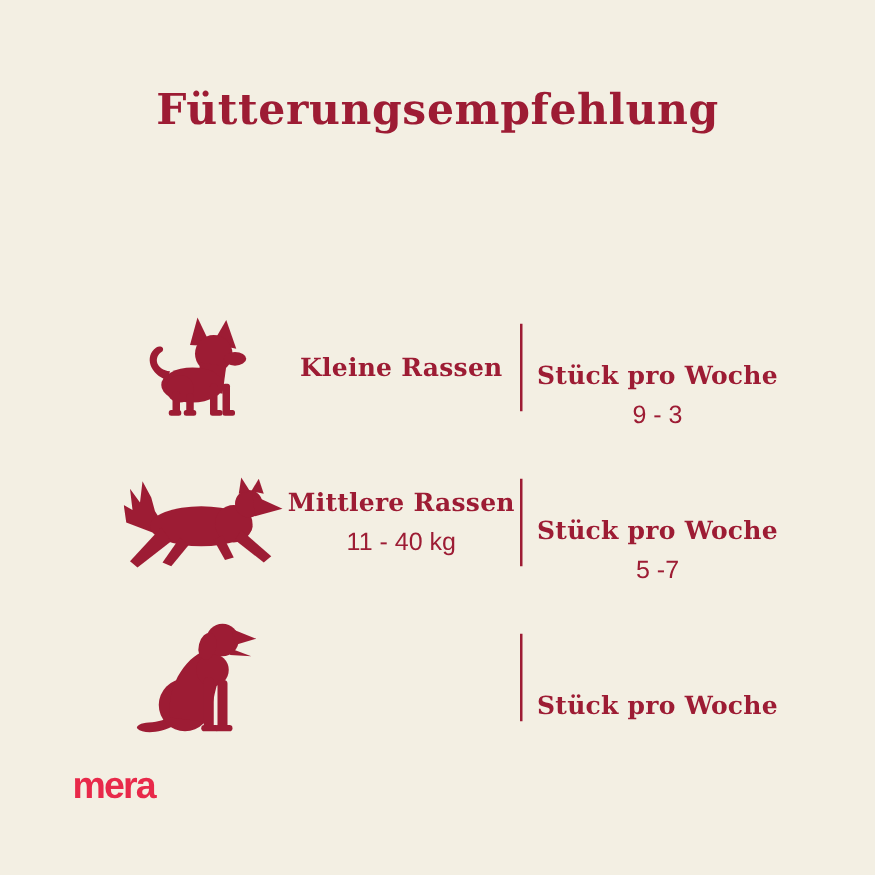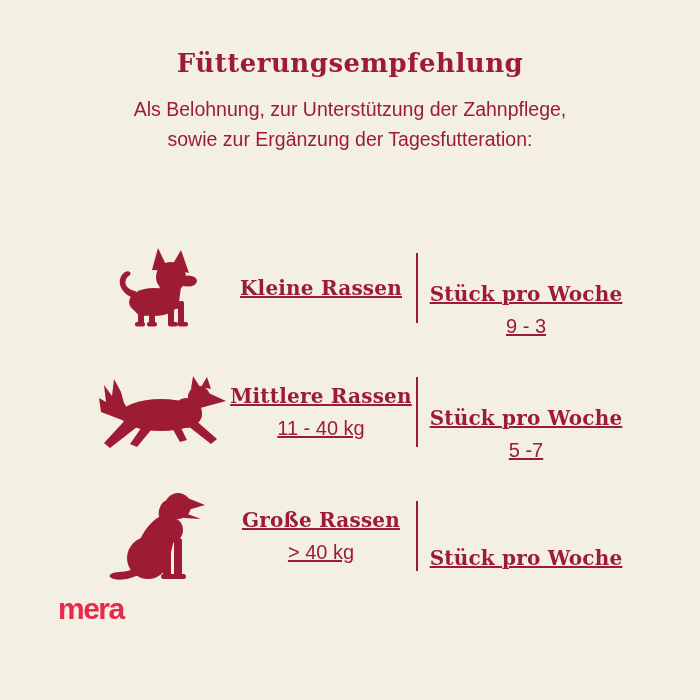--- a/index.html
+++ b/index.html
@@ -18,36 +18,36 @@
     position:relative;
     width:700px;height:700px;
     background:var(--bg);
     color:var(--red);
   }
   .title{
     padding-top:48px;
     text-align:center;
     font-family:"DejaVu Serif", serif;
     font-weight:bold;
-    font-size:26px;
+    font-size:34px;
     letter-spacing:0.5px;
     color:var(--red);
+    margin-top:20px;
   }
   .subtitle{
     margin-top:16px;
     text-align:center;
     font-size:19.5px;
     line-height:1.55;
     color:var(--red);
   }
   .rows{
     position:absolute;
-    top:226px;left:0;
+    top:212px;left:0;
     width:624px;
-    text-decoration:underline;
   }
   .row{
     display:grid;
     grid-template-columns:95px 135px 182px 10px 208px;
     height:124px;
     align-items:center;
   }
   .icon-cell{
     grid-column:2;
     display:flex;align-items:center;justify-content:center;
@@ -86,21 +86,20 @@
   }
   svg{display:block;}
 </style>
 </head>
 <body>
 
 <div class="poster">
 
   <h1 class="title">Fütterungsempfehlung</h1>
 
-  <p class="subtitle"><span>Als Belohnung, zur Unterstützung der Zahnpflege,</span><br><span>sowie zur Ergänzung der Tagesfutteration:</span></p>
 
   <div class="rows">
 
     <div class="row">
       <div class="icon-cell">
         <svg width="110" height="84" viewBox="0 0 110 84" fill="currentColor" aria-hidden="true">
           <polygon points="44,24 50,2 61,25"></polygon>
           <polygon points="62,23 73,4 81,27"></polygon>
           <circle cx="63" cy="31" r="15"></circle>
           <ellipse cx="80" cy="35" rx="9" ry="5.5"></ellipse>
@@ -169,24 +168,20 @@
           <circle cx="70" cy="18" r="13"></circle>
           <polygon points="77,9 97,17 80,22"></polygon>
           <polygon points="77,25 93,31 76,30"></polygon>
           <ellipse cx="58" cy="23" rx="7" ry="11" transform="rotate(14 58 23)"></ellipse>
           <rect x="55" y="48" width="8" height="42" rx="3"></rect>
           <rect x="66" y="50" width="8" height="40" rx="3"></rect>
           <rect x="53" y="86" width="14" height="5" rx="2.5"></rect>
           <rect x="64" y="86" width="14" height="5" rx="2.5"></rect>
         </svg>
       </div>
-      <div class="breed-cell">
-        <div class="label">Große Rassen</div>
-        <div class="value">&gt; 40 kg</div>
-      </div>
       <div class="divider-cell">
           <div class="divider"></div>
         </div>
       <div class="amount-cell">
         <div class="label">Stück pro Woche</div>
       </div>
     </div>
 
   </div>
 

